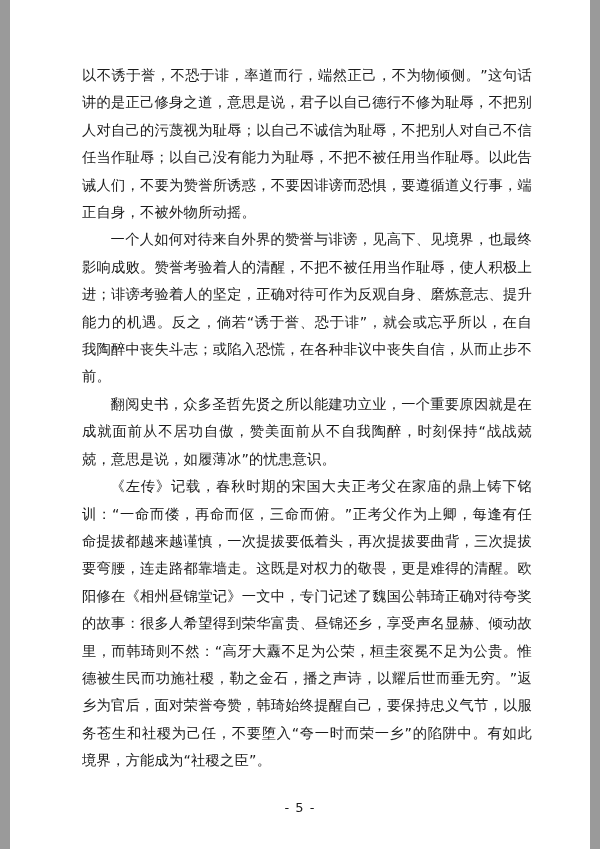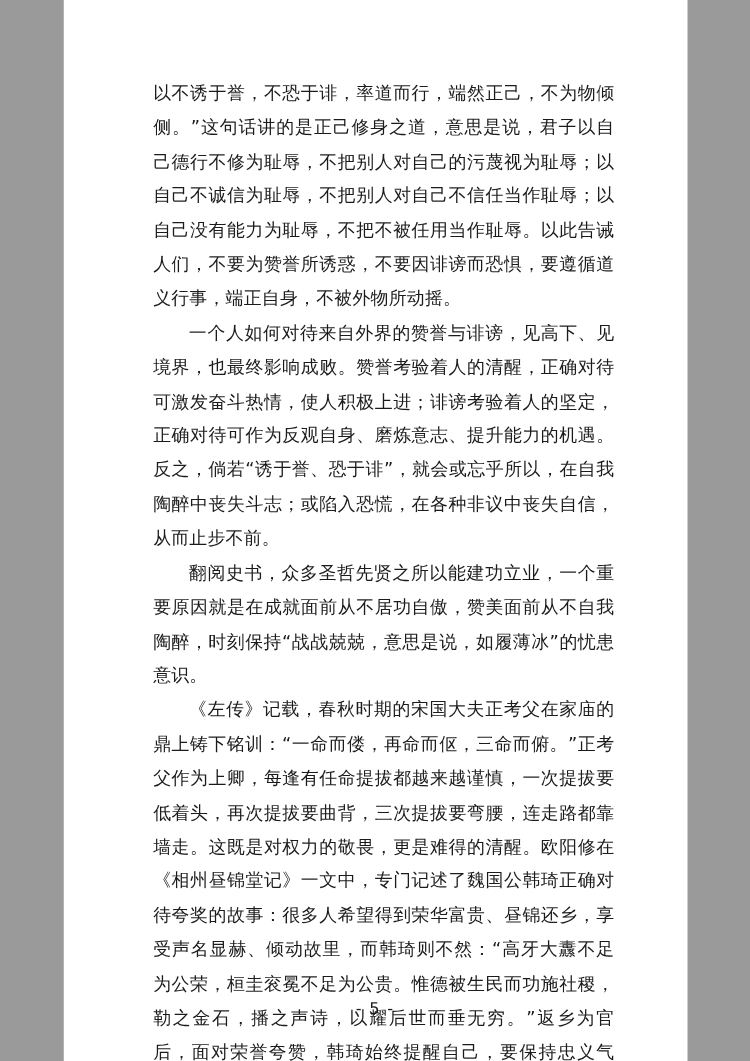--- a/index.html
+++ b/index.html
@@ -5,21 +5,21 @@
   html, body {
     margin: 0;
     padding: 0;
     background: #9a9a9a;
   }
   body {
     font-family: "DejaVu Sans", sans-serif;
   }
   .page {
     position: relative;
-    width: 499px;
+    width: 580px;
     height: 849px;
     margin: 0 auto;
     background: #ffffff;
     box-sizing: border-box;
     overflow: hidden;
   }
   .page-inner {
     position: absolute;
     left: 72px;
     right: 58px;
@@ -50,18 +50,18 @@
     color: #1b1b1b;
     letter-spacing: 1px;
   }
 </style>
 </head>
 <body>
 
 <div class="page">
   <div class="page-inner">
     <p class="para">以不诱于誉，不恐于诽，率道而行，端然正己，不为物倾侧。”这句话讲的是正己修身之道，意思是说，君子以自己德行不修为耻辱，不把别人对自己的污蔑视为耻辱；以自己不诚信为耻辱，不把别人对自己不信任当作耻辱；以自己没有能力为耻辱，不把不被任用当作耻辱。以此告诫人们，不要为赞誉所诱惑，不要因诽谤而恐惧，要遵循道义行事，端正自身，不被外物所动摇。</p>
-    <p class="para indent">一个人如何对待来自外界的赞誉与诽谤，见高下、见境界，也最终影响成败。赞誉考验着人的清醒，正确对待可激发奋斗热情，使人积极上进；诽谤考验着人的坚定，正确对待可作为反观自身、磨炼意志、提升能力的机遇。反之，倘若“诱于誉、恐于诽”，就会或忘乎所以，在自我陶醉中丧失斗志；或陷入恐慌，在各种非议中丧失自信，从而止步不前。</p>
+    <p class="para indent">一个人如何对待来自外界的赞誉与诽谤，见高下、见境界，也最终影响成败。赞誉考验着人的清醒，不把不被任用当作耻辱，使人积极上进；诽谤考验着人的坚定，正确对待可作为反观自身、磨炼意志、提升能力的机遇。反之，倘若“诱于誉、恐于诽”，就会或忘乎所以，在自我陶醉中丧失斗志；或陷入恐慌，在各种非议中丧失自信，从而止步不前。</p>
     <p class="para indent">翻阅史书，众多圣哲先贤之所以能建功立业，一个重要原因就是在成就面前从不居功自傲，赞美面前从不自我陶醉，时刻保持“战战兢兢，意思是说，如履薄冰”的忧患意识。</p>
     <p class="para indent">《左传》记载，春秋时期的宋国大夫正考父在家庙的鼎上铸下铭训：“一命而偻，再命而伛，三命而俯。”正考父作为上卿，每逢有任命提拔都越来越谨慎，一次提拔要低着头，再次提拔要曲背，三次提拔要弯腰，连走路都靠墙走。这既是对权力的敬畏，更是难得的清醒。欧阳修在《相州昼锦堂记》一文中，专门记述了魏国公韩琦正确对待夸奖的故事：很多人希望得到荣华富贵、昼锦还乡，享受声名显赫、倾动故里，而韩琦则不然：“高牙大纛不足为公荣，桓圭衮冕不足为公贵。惟德被生民而功施社稷，勒之金石，播之声诗，以耀后世而垂无穷。”返乡为官后，面对荣誉夸赞，韩琦始终提醒自己，要保持忠义气节，以服务苍生和社稷为己任，不要堕入“夸一时而荣一乡”的陷阱中。有如此境界，方能成为“社稷之臣”。</p>
   </div>
   <div class="footer">- 5 -</div>
 </div>
 
 </body></html>

